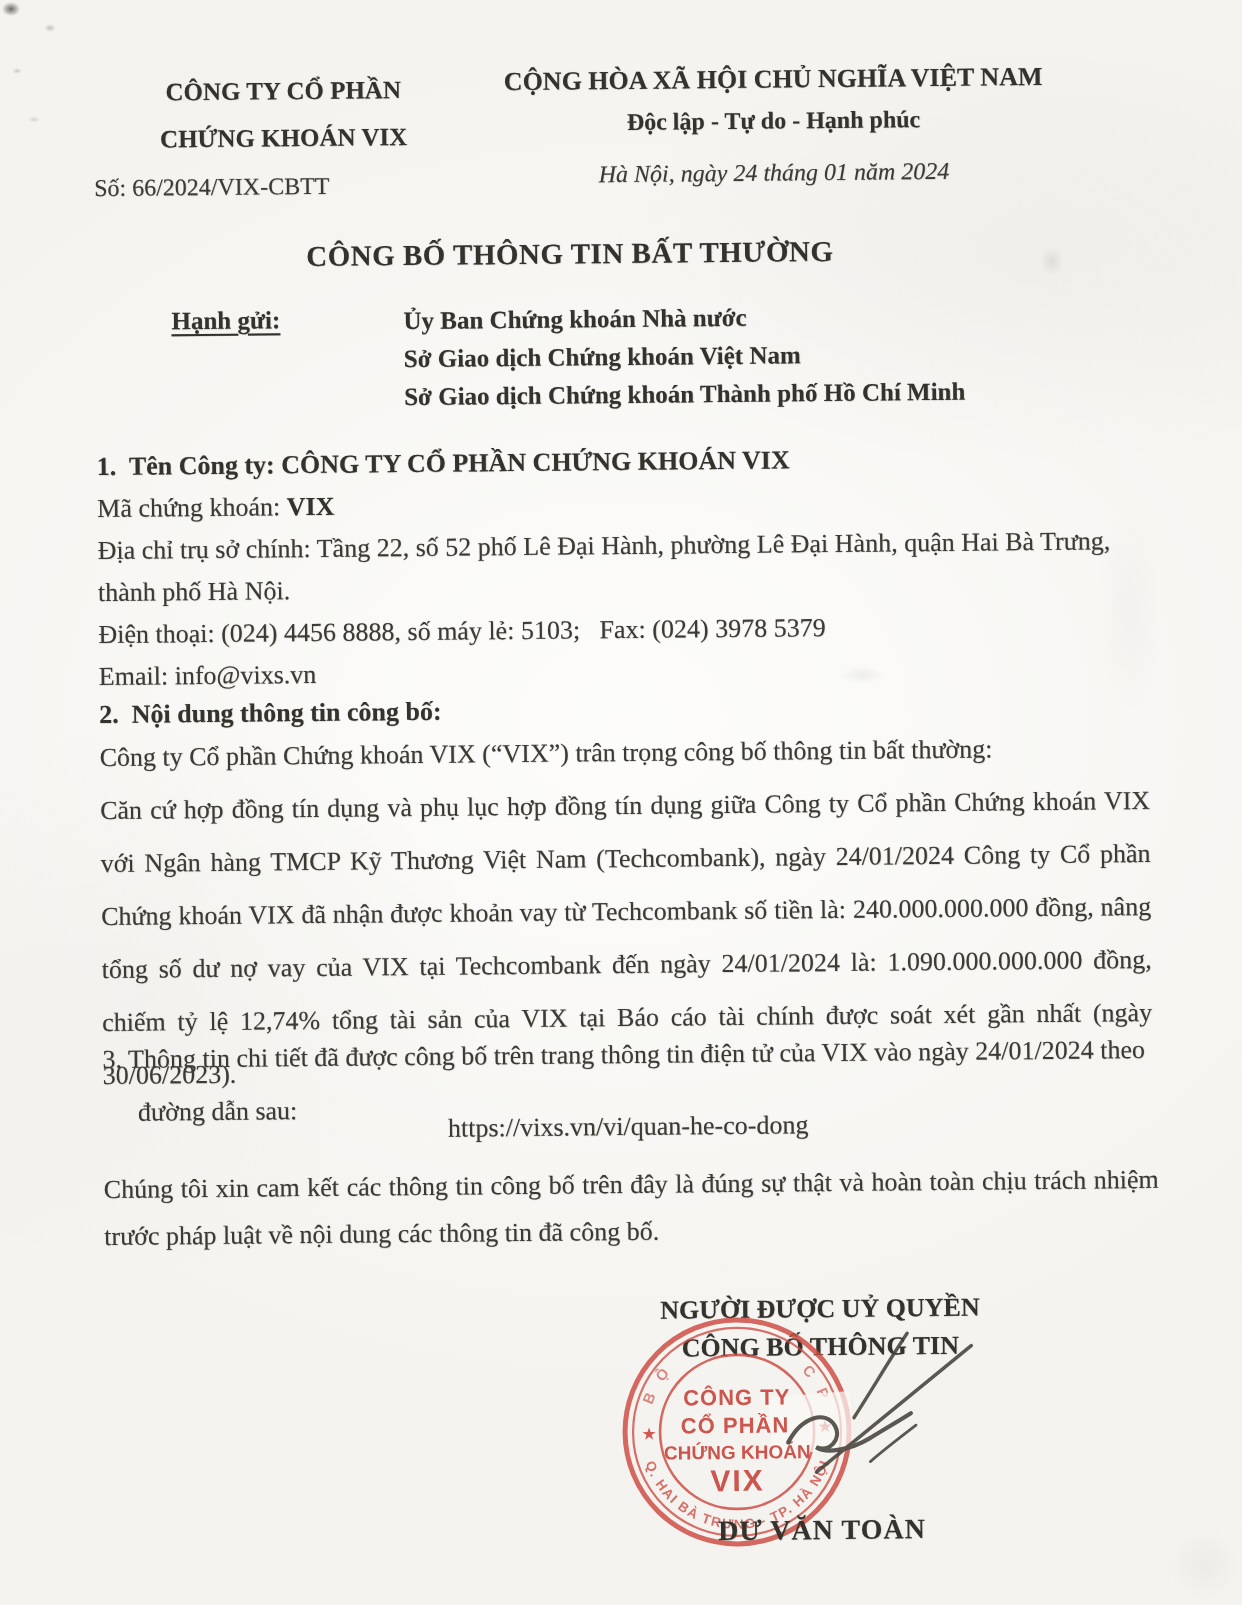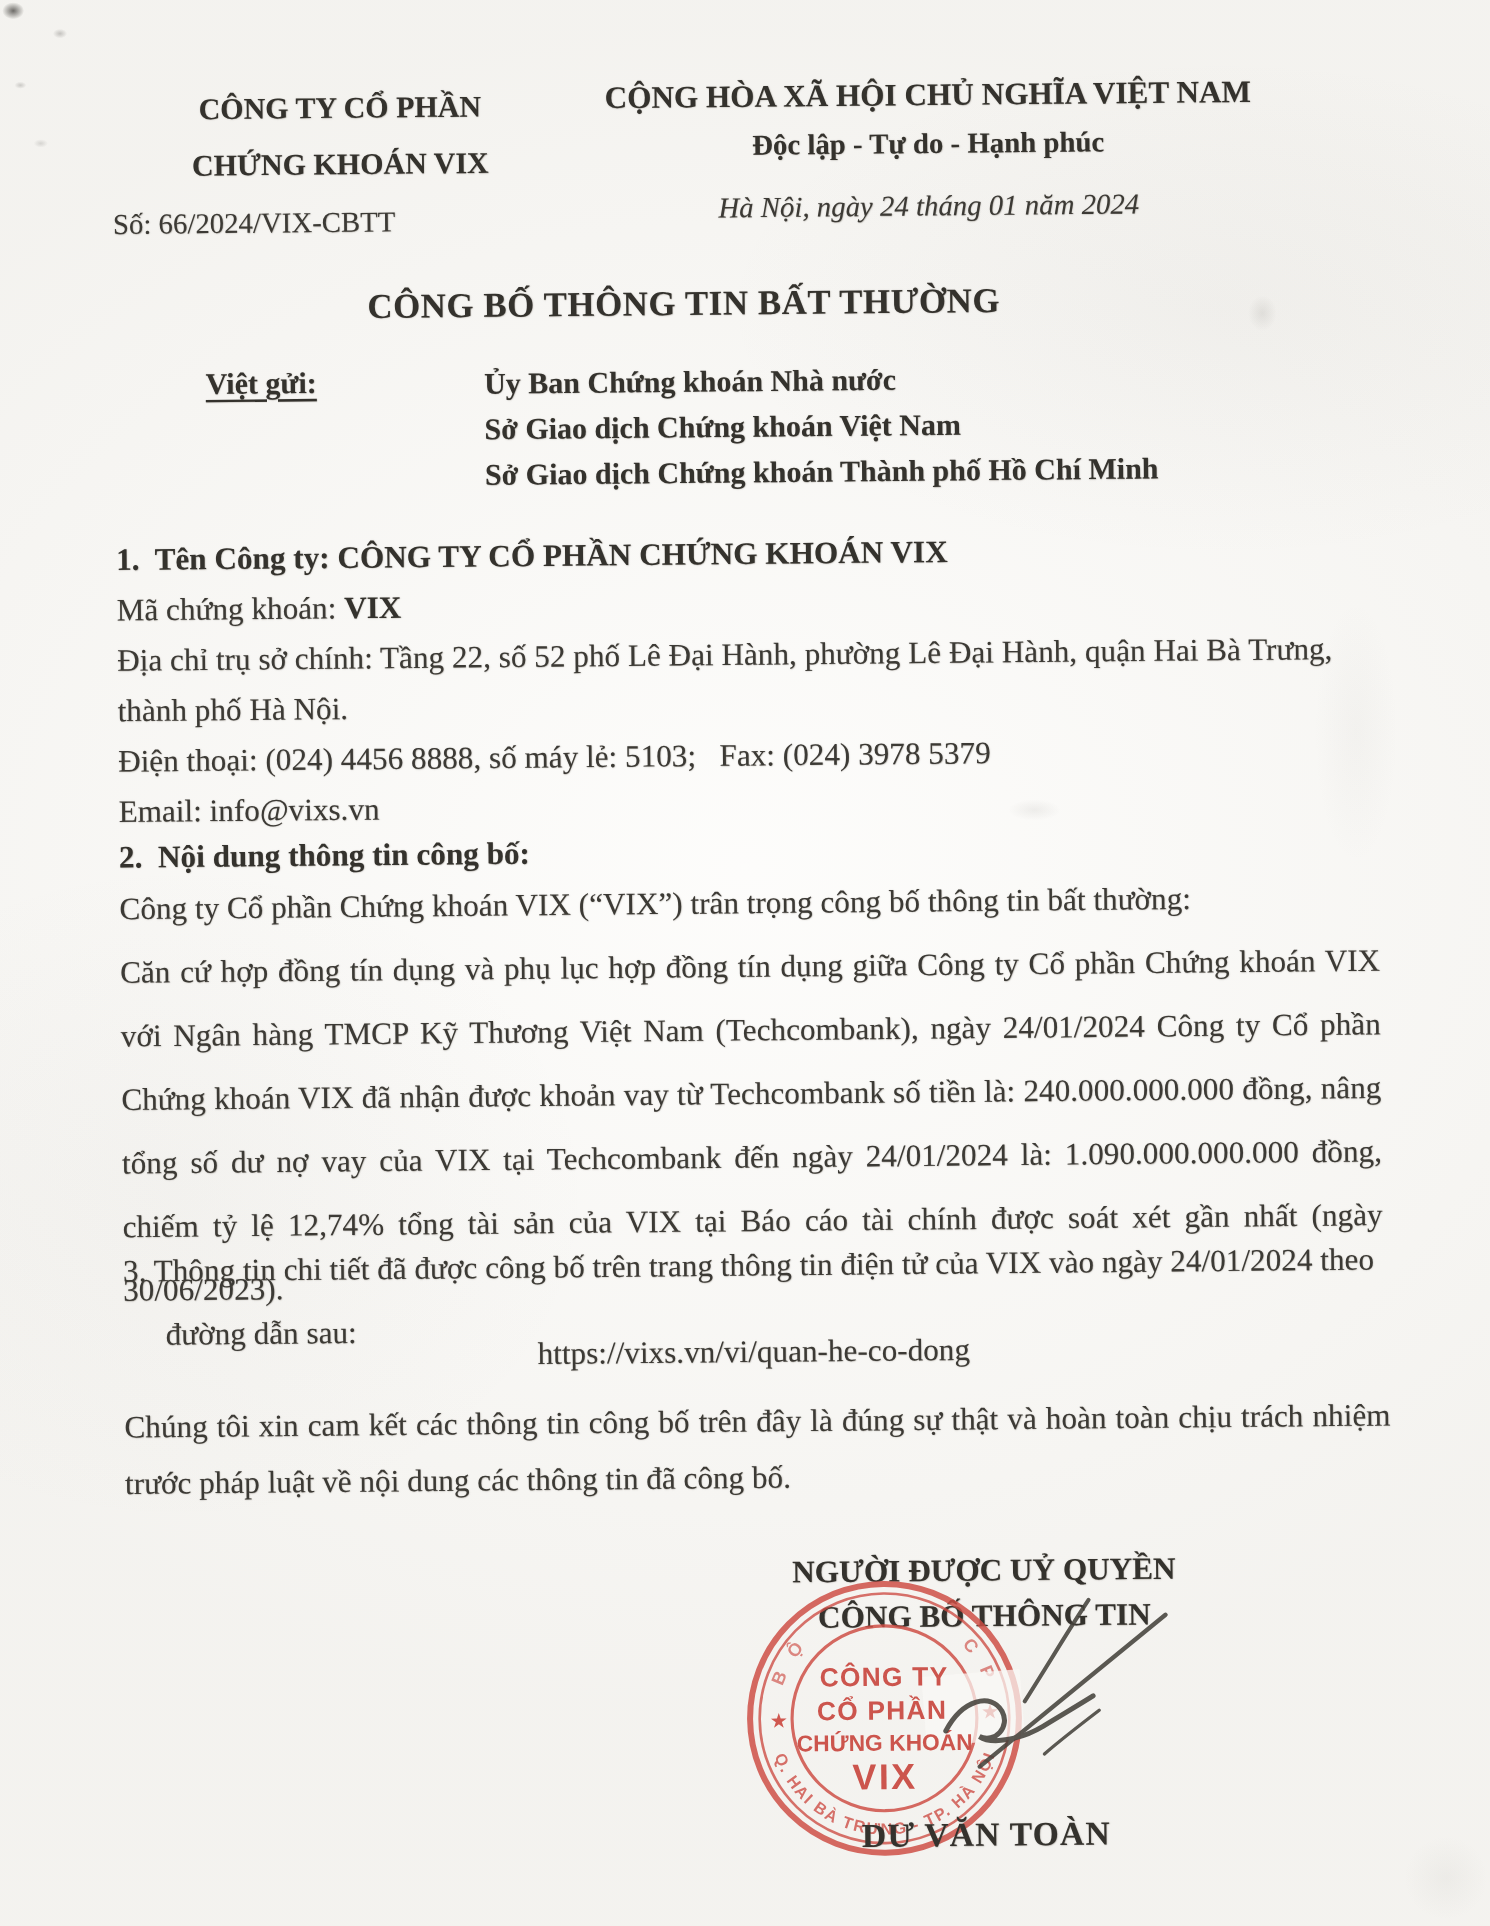--- a/index.html
+++ b/index.html
@@ -67,21 +67,21 @@
       <div>CHỨNG KHOÁN VIX</div>
     </div>
     <div class="abs doc-no txt">Số: 66/2024/VIX-CBTT</div>
 
     <div class="abs rep-1 ctr b txt">CỘNG HÒA XÃ HỘI CHỦ NGHĨA VIỆT NAM</div>
     <div class="abs rep-2 ctr b txt">Độc lập - Tự do - Hạnh phúc</div>
     <div class="abs date-line ctr txt">Hà Nội, ngày 24 tháng 01 năm 2024</div>
 
     <div class="abs doc-title ctr b txt">CÔNG BỐ THÔNG TIN BẤT THƯỜNG</div>
 
-    <div class="abs salutation b txt">Việt gửi:</div>
+    <div class="abs salutation b txt">Hạnh gửi:</div>
     <div class="abs recipients b txt">
       <div>Ủy Ban Chứng khoán Nhà nước</div>
       <div>Sở Giao dịch Chứng khoán Việt Nam</div>
       <div>Sở Giao dịch Chứng khoán Thành phố Hồ Chí Minh</div>
     </div>
 
     <div class="abs info txt">
       <div class="pre"><span class="b">1.  Tên Công ty: </span><span class="b">CÔNG TY CỔ PHẦN CHỨNG KHOÁN VIX</span></div>
       <div class="pre"><span>Mã chứng khoán: </span><span class="b">VIX</span></div>
       <div>Địa chỉ trụ sở chính: Tầng 22, số 52 phố Lê Đại Hành, phường Lê Đại Hành, quận Hai Bà Trưng, thành phố Hà Nội.</div>

